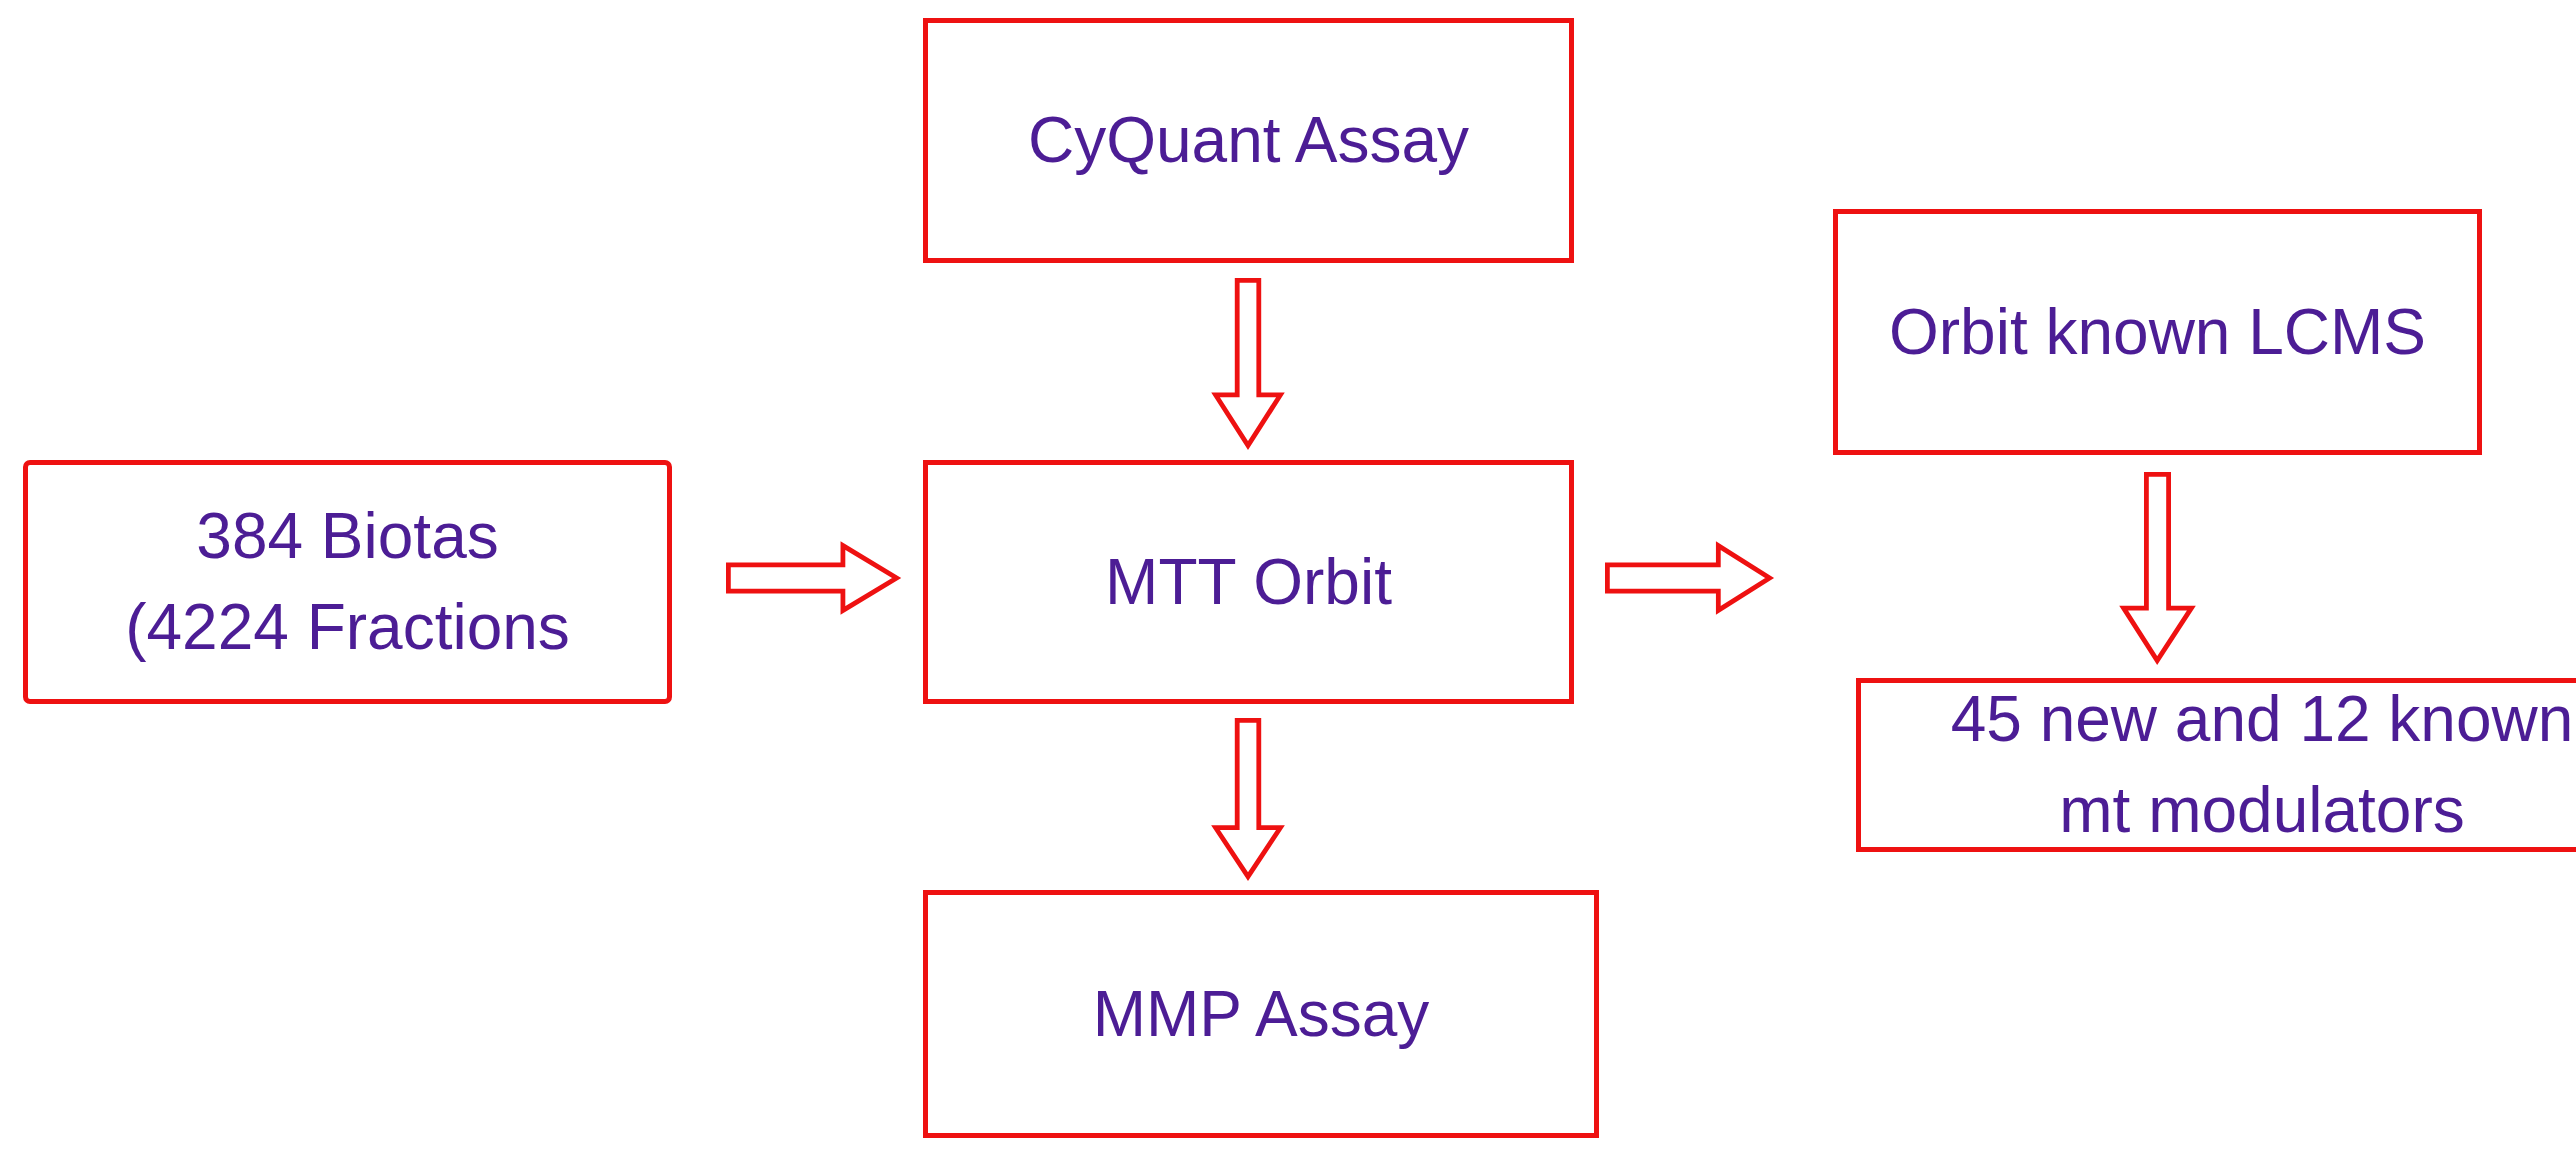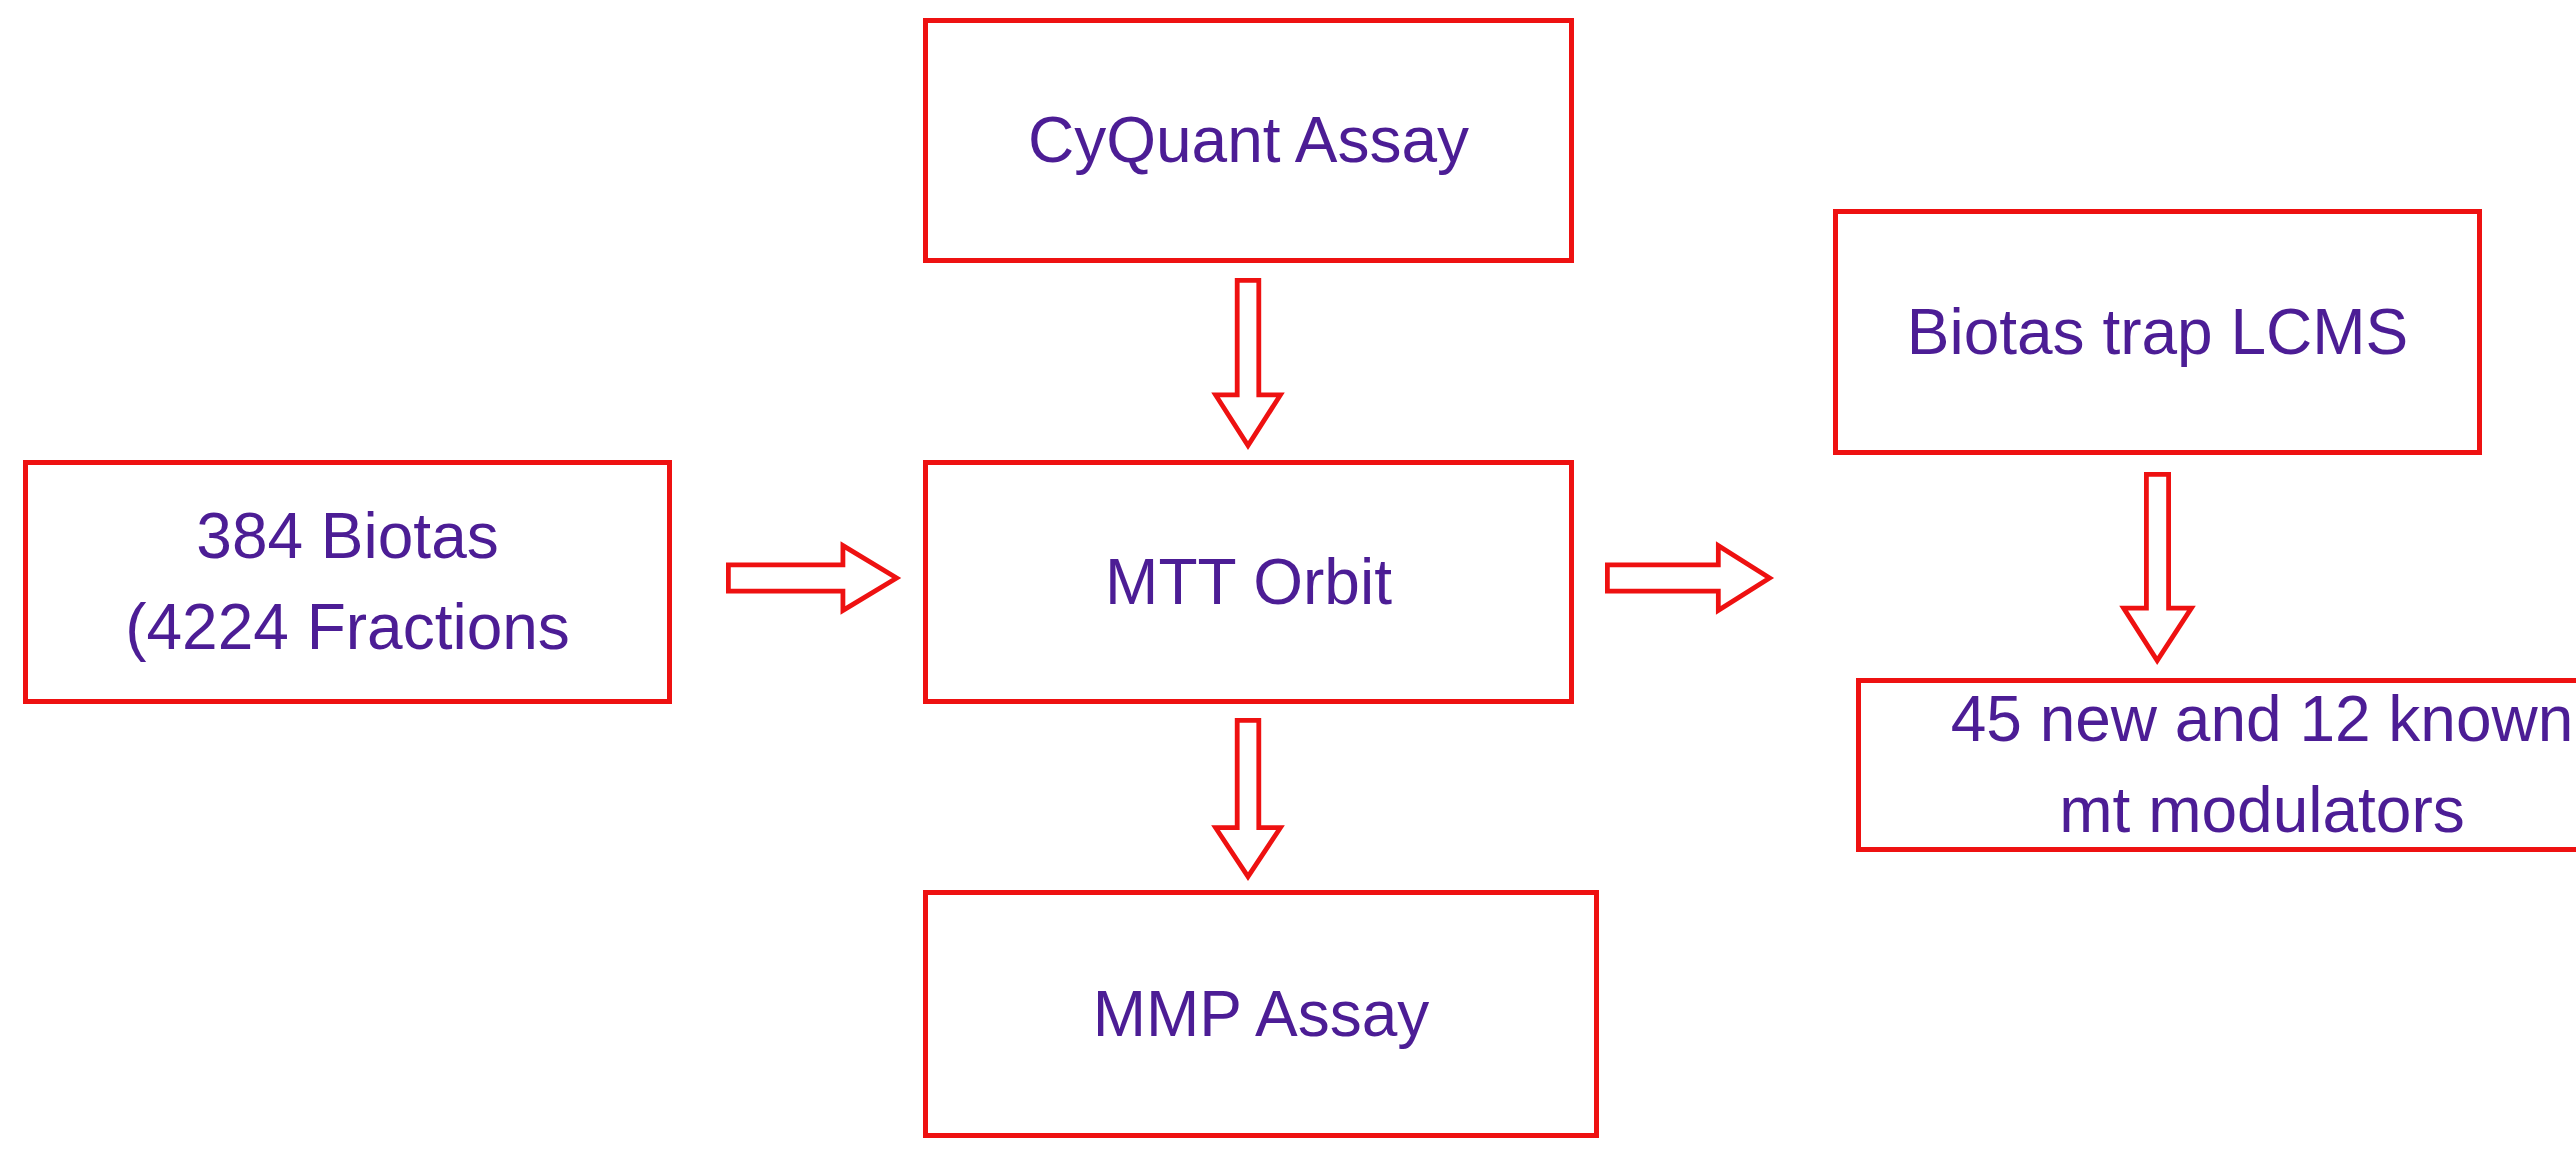--- a/index.html
+++ b/index.html
@@ -33,21 +33,21 @@
     font-size: 64px;
     font-weight: 400;
     line-height: 1.42;
     letter-spacing: 0px;
     white-space: pre-line;
     padding: 0 10.7px;
   }
 
   
   #node-cyquant   { left: 923px; top: 18px;   width: 651px; height: 245px; }
-  #node-source    { left: 23px;   top: 460px;  width: 649px; height: 244px; }
+  #node-source    { left: 23px;   top: 460px;  width: 649px; height: 244px; border-radius: 7px; }
   #node-mtt       { left: 923px; top: 460px;  width: 651px; height: 244px; }
   #node-mmp       { left: 923px; top: 890px; width: 676px; height: 248px; }
   #node-lcms      { left: 1833px; top: 209px;  width: 649px; height: 246px; }
   #node-result    { left: 1856px; top: 678px; width: 812px; height: 174px; }
 
   
   .arrow {
     position: absolute;
     overflow: visible;
   }
@@ -105,21 +105,21 @@
     <svg viewBox="0 0 280 120" width="167" height="72" preserveAspectRatio="none" aria-hidden="true">
       <polygon class="arrow-shape" points="4,38 190,38 190,6 276,60 190,114 190,82 4,82"></polygon>
     </svg>
   </div>
 
   <div class="node" id="node-mmp">
     <span class="node-label">MMP Assay</span>
   </div>
 
   <div class="node" id="node-lcms">
-    <span class="node-label">Biotas trap LCMS</span>
+    <span class="node-label">Orbit known LCMS</span>
   </div>
 
   <div class="arrow" id="arrow-lcms-to-result">
     <svg viewBox="0 0 125 320" width="75" height="191" preserveAspectRatio="none" aria-hidden="true">
       <polygon class="arrow-shape" points="44,4 81,4 81,228 119,228 62,316 6,228 44,228"></polygon>
     </svg>
   </div>
 
   <div class="node" id="node-result">
     <span class="node-label">45 new and 12 known

